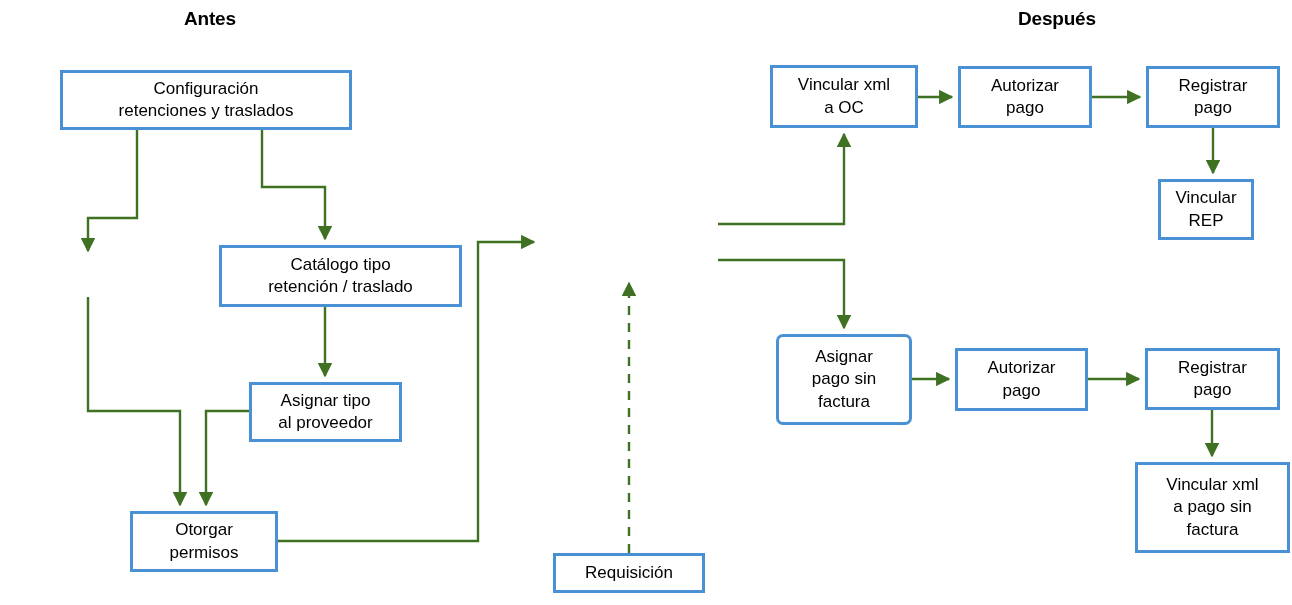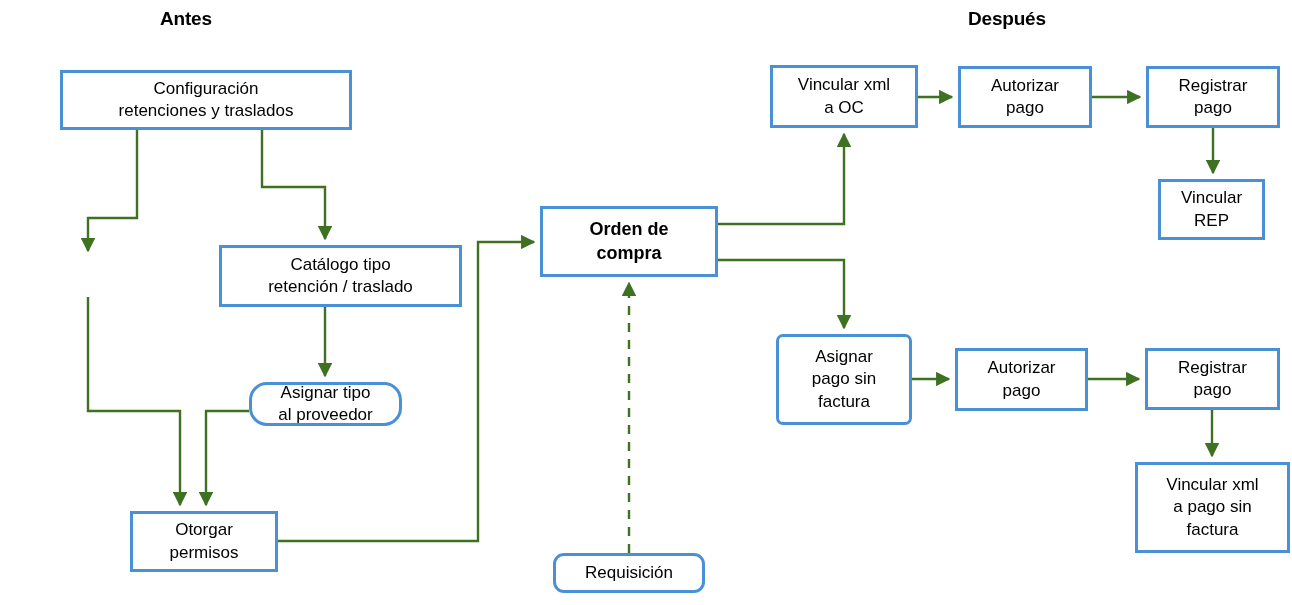--- a/index.html
+++ b/index.html
@@ -18,20 +18,21 @@
     overflow: hidden;
   }
   .section-title {
     position: absolute;
     font-size: 19px;
     font-weight: bold;
     color: #000000;
     text-align: left;
     white-space: nowrap;
     letter-spacing: -0.2px;
+    margin-left: 24px;
   }
   .node {
     position: absolute;
     box-sizing: border-box;
     border: 3px solid #4a90d4;
     background: #ffffff;
     color: #000000;
     font-size: 17px;
     line-height: 1.32;
     text-align: center;
@@ -59,21 +60,21 @@
     pointer-events: none;
   }
 </style>
 </head>
 <body>
 
 <div id="canvas" style="background: rgb(255, 255, 255);">
 
   <div class="section-title" style="left:160px; top:8px;">Antes</div>
 
-  <div class="section-title" style="left:968px; top:8px;">Después</div>
+  <div class="section-title" style="left:994px; top:8px;">Después</div>
 
   <svg id="edges" viewBox="0 0 1292 605" xmlns="http://www.w3.org/2000/svg">
     <defs>
       <marker id="arrow" viewBox="0 0 10 10" refX="9" refY="5" markerWidth="6" markerHeight="6" orient="auto-start-reverse">
         <path d="M 0 0 L 10 5 L 0 10 z" fill="#3f7123"></path>
       </marker>
     </defs>
     <g fill="none" stroke="#3f7123" stroke-width="2.4">
 
       <path d="M 137 130 L 137 218 L 88 218 L 88 251" marker-end="url(#arrow)" stroke="#3f7123"></path>
@@ -107,42 +108,39 @@
       <path d="M 1212 410 L 1212 456" marker-end="url(#arrow)" stroke="#3f7123"></path>
     </g>
   </svg>
 
   <div class="node" style="left: 60px; top: 70px; width: 292px; height: 60px; border-color: rgb(74, 144, 212); background: rgb(255, 255, 255); color: rgb(0, 0, 0);">
       <span>Configuración<br>retenciones y traslados</span>
     </div>
   <div class="node" style="left: 219px; top: 245px; width: 243px; height: 62px; border-color: rgb(74, 144, 212); background: rgb(255, 255, 255); color: rgb(0, 0, 0);">
       <span>Catálogo tipo<br>retención / traslado</span>
     </div>
-  <div class="node" style="left: 249px; top: 382px; width: 153px; height: 44px; border-color: rgb(74, 144, 212); background: rgb(255, 255, 255); color: rgb(0, 0, 0); border-radius: 18px;">
+  <div class="node" style="left: 249px; top: 382px; width: 153px; height: 60px; border-color: rgb(74, 144, 212); background: rgb(255, 255, 255); color: rgb(0, 0, 0);">
       <span>Asignar tipo<br>al proveedor</span>
     </div>
   <div class="node" style="left: 130px; top: 511px; width: 148px; height: 61px; border-color: rgb(74, 144, 212); background: rgb(255, 255, 255); color: rgb(0, 0, 0);">
       <span>Otorgar<br>permisos</span>
     </div>
-  <div class="node bold" style="left: 540px; top: 206px; width: 178px; height: 71px; border-color: rgb(74, 144, 212); background: rgb(255, 255, 255); color: rgb(0, 0, 0);">
-      <span>Orden de<br>compra</span>
-    </div>
-  <div class="node" style="left: 553px; top: 553px; width: 152px; height: 40px; border-color: rgb(74, 144, 212); background: rgb(255, 255, 255); color: rgb(0, 0, 0); border-radius: 11px;">
+  <div class="node" style="left: 553px; top: 553px; width: 152px; height: 40px; border-color: rgb(74, 144, 212); background: rgb(255, 255, 255); color: rgb(0, 0, 0);">
       <span>Requisición</span>
     </div>
   <div class="node" style="left: 770px; top: 65px; width: 148px; height: 63px; border-color: rgb(74, 144, 212); background: rgb(255, 255, 255); color: rgb(0, 0, 0);">
       <span>Vincular xml<br>a OC</span>
     </div>
   <div class="node" style="left: 958px; top: 66px; width: 134px; height: 62px; border-color: rgb(74, 144, 212); background: rgb(255, 255, 255); color: rgb(0, 0, 0);">
       <span>Autorizar<br>pago</span>
     </div>
   <div class="node" style="left: 1146px; top: 66px; width: 134px; height: 62px; border-color: rgb(74, 144, 212); background: rgb(255, 255, 255); color: rgb(0, 0, 0);">
       <span>Registrar<br>pago</span>
     </div>
-  <div class="node" style="left: 1158px; top: 179px; width: 107px; height: 61px; border-color: rgb(74, 144, 212); background: rgb(255, 255, 255); color: rgb(0, 0, 0);">
+  <div class="node" style="left: 1158px; top: 179px; width: 96px; height: 61px; border-color: rgb(74, 144, 212); background: rgb(255, 255, 255); color: rgb(0, 0, 0);">
       <span>Vincular<br>REP</span>
     </div>
   <div class="node" style="left: 776px; top: 334px; width: 136px; height: 91px; border-color: rgb(74, 144, 212); background: rgb(255, 255, 255); color: rgb(0, 0, 0); border-radius: 7px;">
       <span>Asignar<br>pago sin<br>factura</span>
     </div>
   <div class="node" style="left: 955px; top: 348px; width: 133px; height: 63px; border-color: rgb(74, 144, 212); background: rgb(255, 255, 255); color: rgb(0, 0, 0);">
       <span>Autorizar<br>pago</span>
     </div>
   <div class="node" style="left: 1145px; top: 348px; width: 135px; height: 62px; border-color: rgb(74, 144, 212); background: rgb(255, 255, 255); color: rgb(0, 0, 0);">
       <span>Registrar<br>pago</span>

